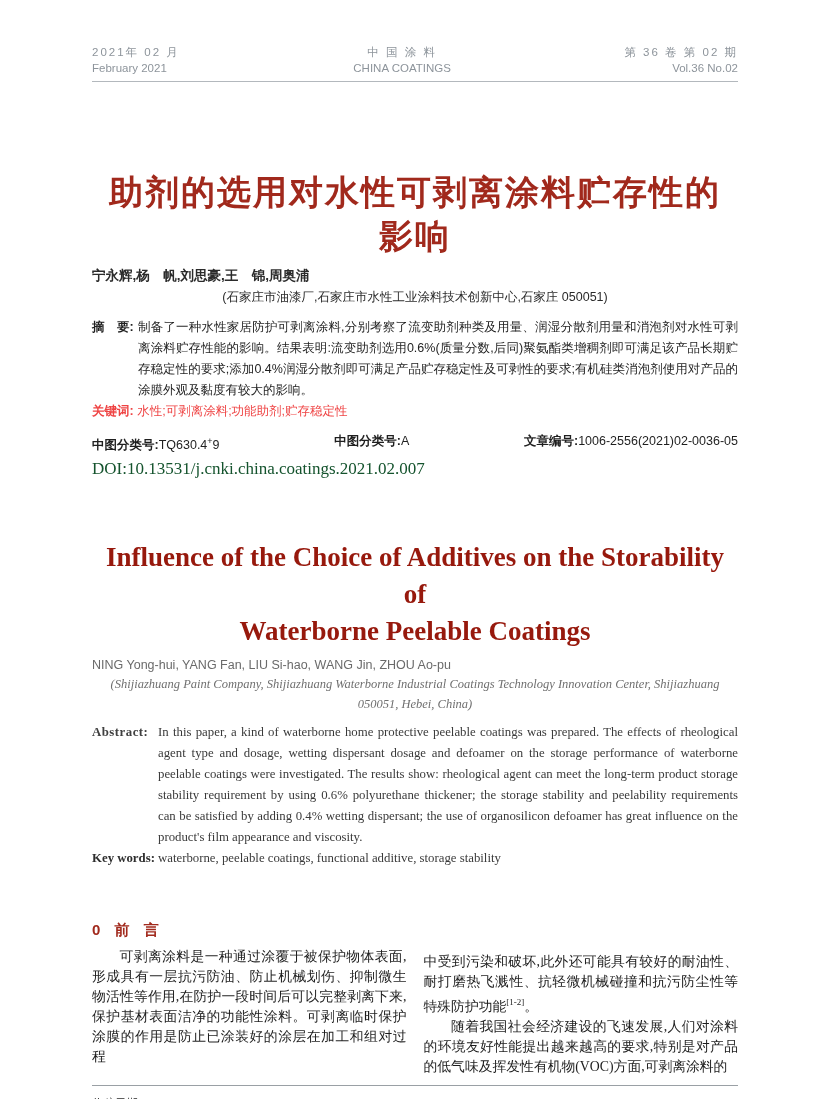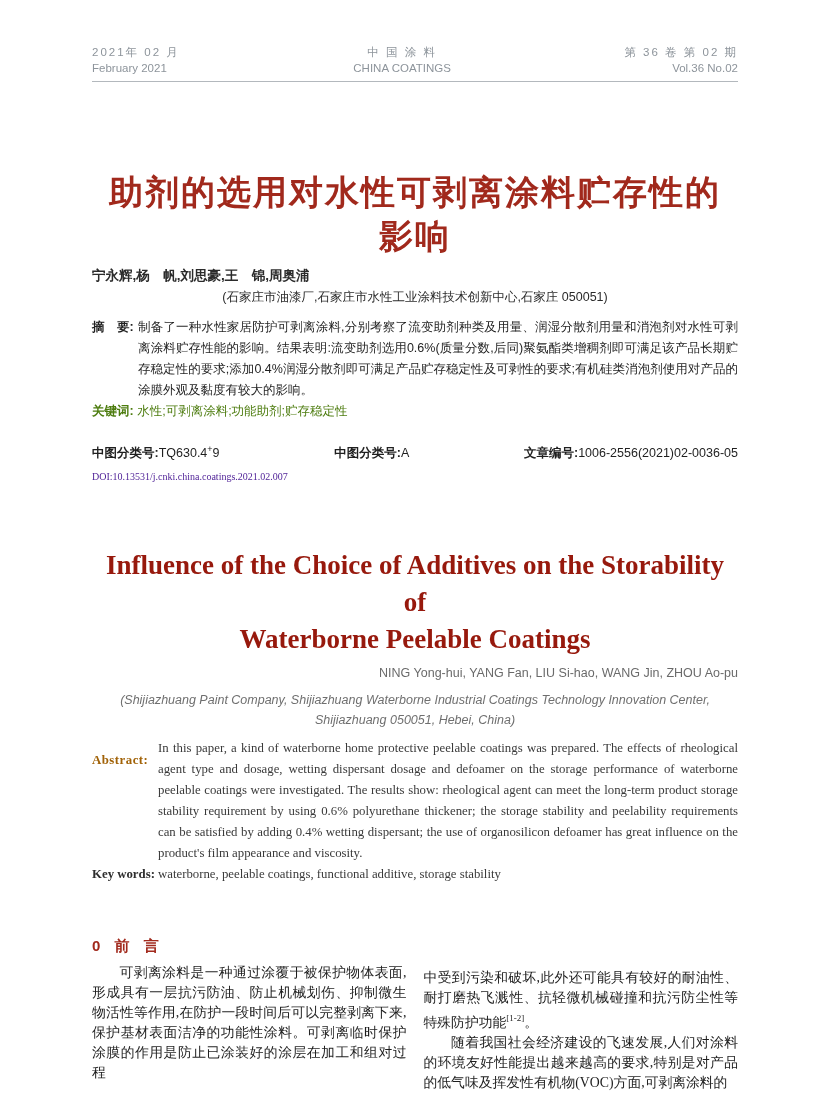--- a/index.html
+++ b/index.html
@@ -29,53 +29,53 @@
   }
   .authors-cn { margin-top:8px; text-align:left; font-size:13.5px; line-height:19px; color:#2b2b2b; font-weight:bold; }
   .affil-cn   { margin-top:3px; text-align:center; font-size:12.5px; line-height:19px; color:#2b2b2b; }
 
   
   .abs-cn {
     margin-top:10px; position:relative; padding-left:46px;
     font-size:12.5px; line-height:21px; text-align:justify; color:#1f1f1f;
   }
   .abs-cn .label { position:absolute; left:0; top:0; font-weight:bold; }
-  .kw-cn { font-size:12.5px; line-height:21px; color:#4d7c0f; }
+  .kw-cn { font-size:12.5px; line-height:21px; color:#ef4444; }
   .kw-cn .label { font-weight:bold; }
 
   .meta-row {
-    margin-top:18px; display:flex; justify-content:space-between;
-    font-size:12.5px; line-height:18px; color:#1f1f1f;align-items:flex-end;
+    margin-top:10px; display:flex; justify-content:space-between;
+    font-size:12.5px; line-height:18px; color:#1f1f1f;
   }
   .meta-row .label { font-weight:bold; }
   .meta-row sup { font-size:9px; }
   .doi-line {
     margin-top:6px; font-family:"Liberation Serif", serif;
-    font-size:10px; line-height:17px; color:#4c1d95;
+    font-size:17px; line-height:17px; color:#14532d;
   }
 
   
   .title-en {
     margin-top:62px; text-align:center;
     font-family:"Liberation Serif", serif; font-weight:bold;
     font-size:27px; line-height:37px; color:#97190d;
   }
-  .authors-en { margin-top:6px; text-align:right; font-size:12.5px; line-height:18px; color:#6a6a6a; }
+  .authors-en { margin-top:6px; text-align:left; font-size:12.5px; line-height:18px; color:#6a6a6a; }
   .affil-en {
-    margin-top:8px; text-align:center; font-family:Liberation Sans, sans-serif;
+    margin-top:0; text-align:center; font-family:Liberation Serif, serif;
     font-style:italic; font-size:12.5px; line-height:20px; color:#6f6f6f;
   }
 
   
   .abs-en {
     margin-top:8px; position:relative; padding-left:66px;
     font-family:"Liberation Serif", serif; font-size:12.8px; line-height:21px;
     text-align:justify; color:#3a3a3a;
   }
-  .abs-en .label { position:absolute; left:0; top:12px; font-weight:bold; letter-spacing:0.5px; color:#a16207; }
+  .abs-en .label { position:absolute; left:0; top:0; font-weight:bold; letter-spacing:0.5px; color:#404040; }
   .kw-en {
     position:relative; padding-left:66px; font-family:"Liberation Serif", serif;
     font-size:12.8px; line-height:21px; color:#3a3a3a;
   }
   .kw-en .label { position:absolute; left:0; top:0; font-weight:bold; color:#2e2e2e; }
 
   
   .section-heading {
     margin-top:48px; font-size:15px; font-weight:bold; letter-spacing:5px;
     color:#a1291c; line-height:26px; margin-bottom:4px;

